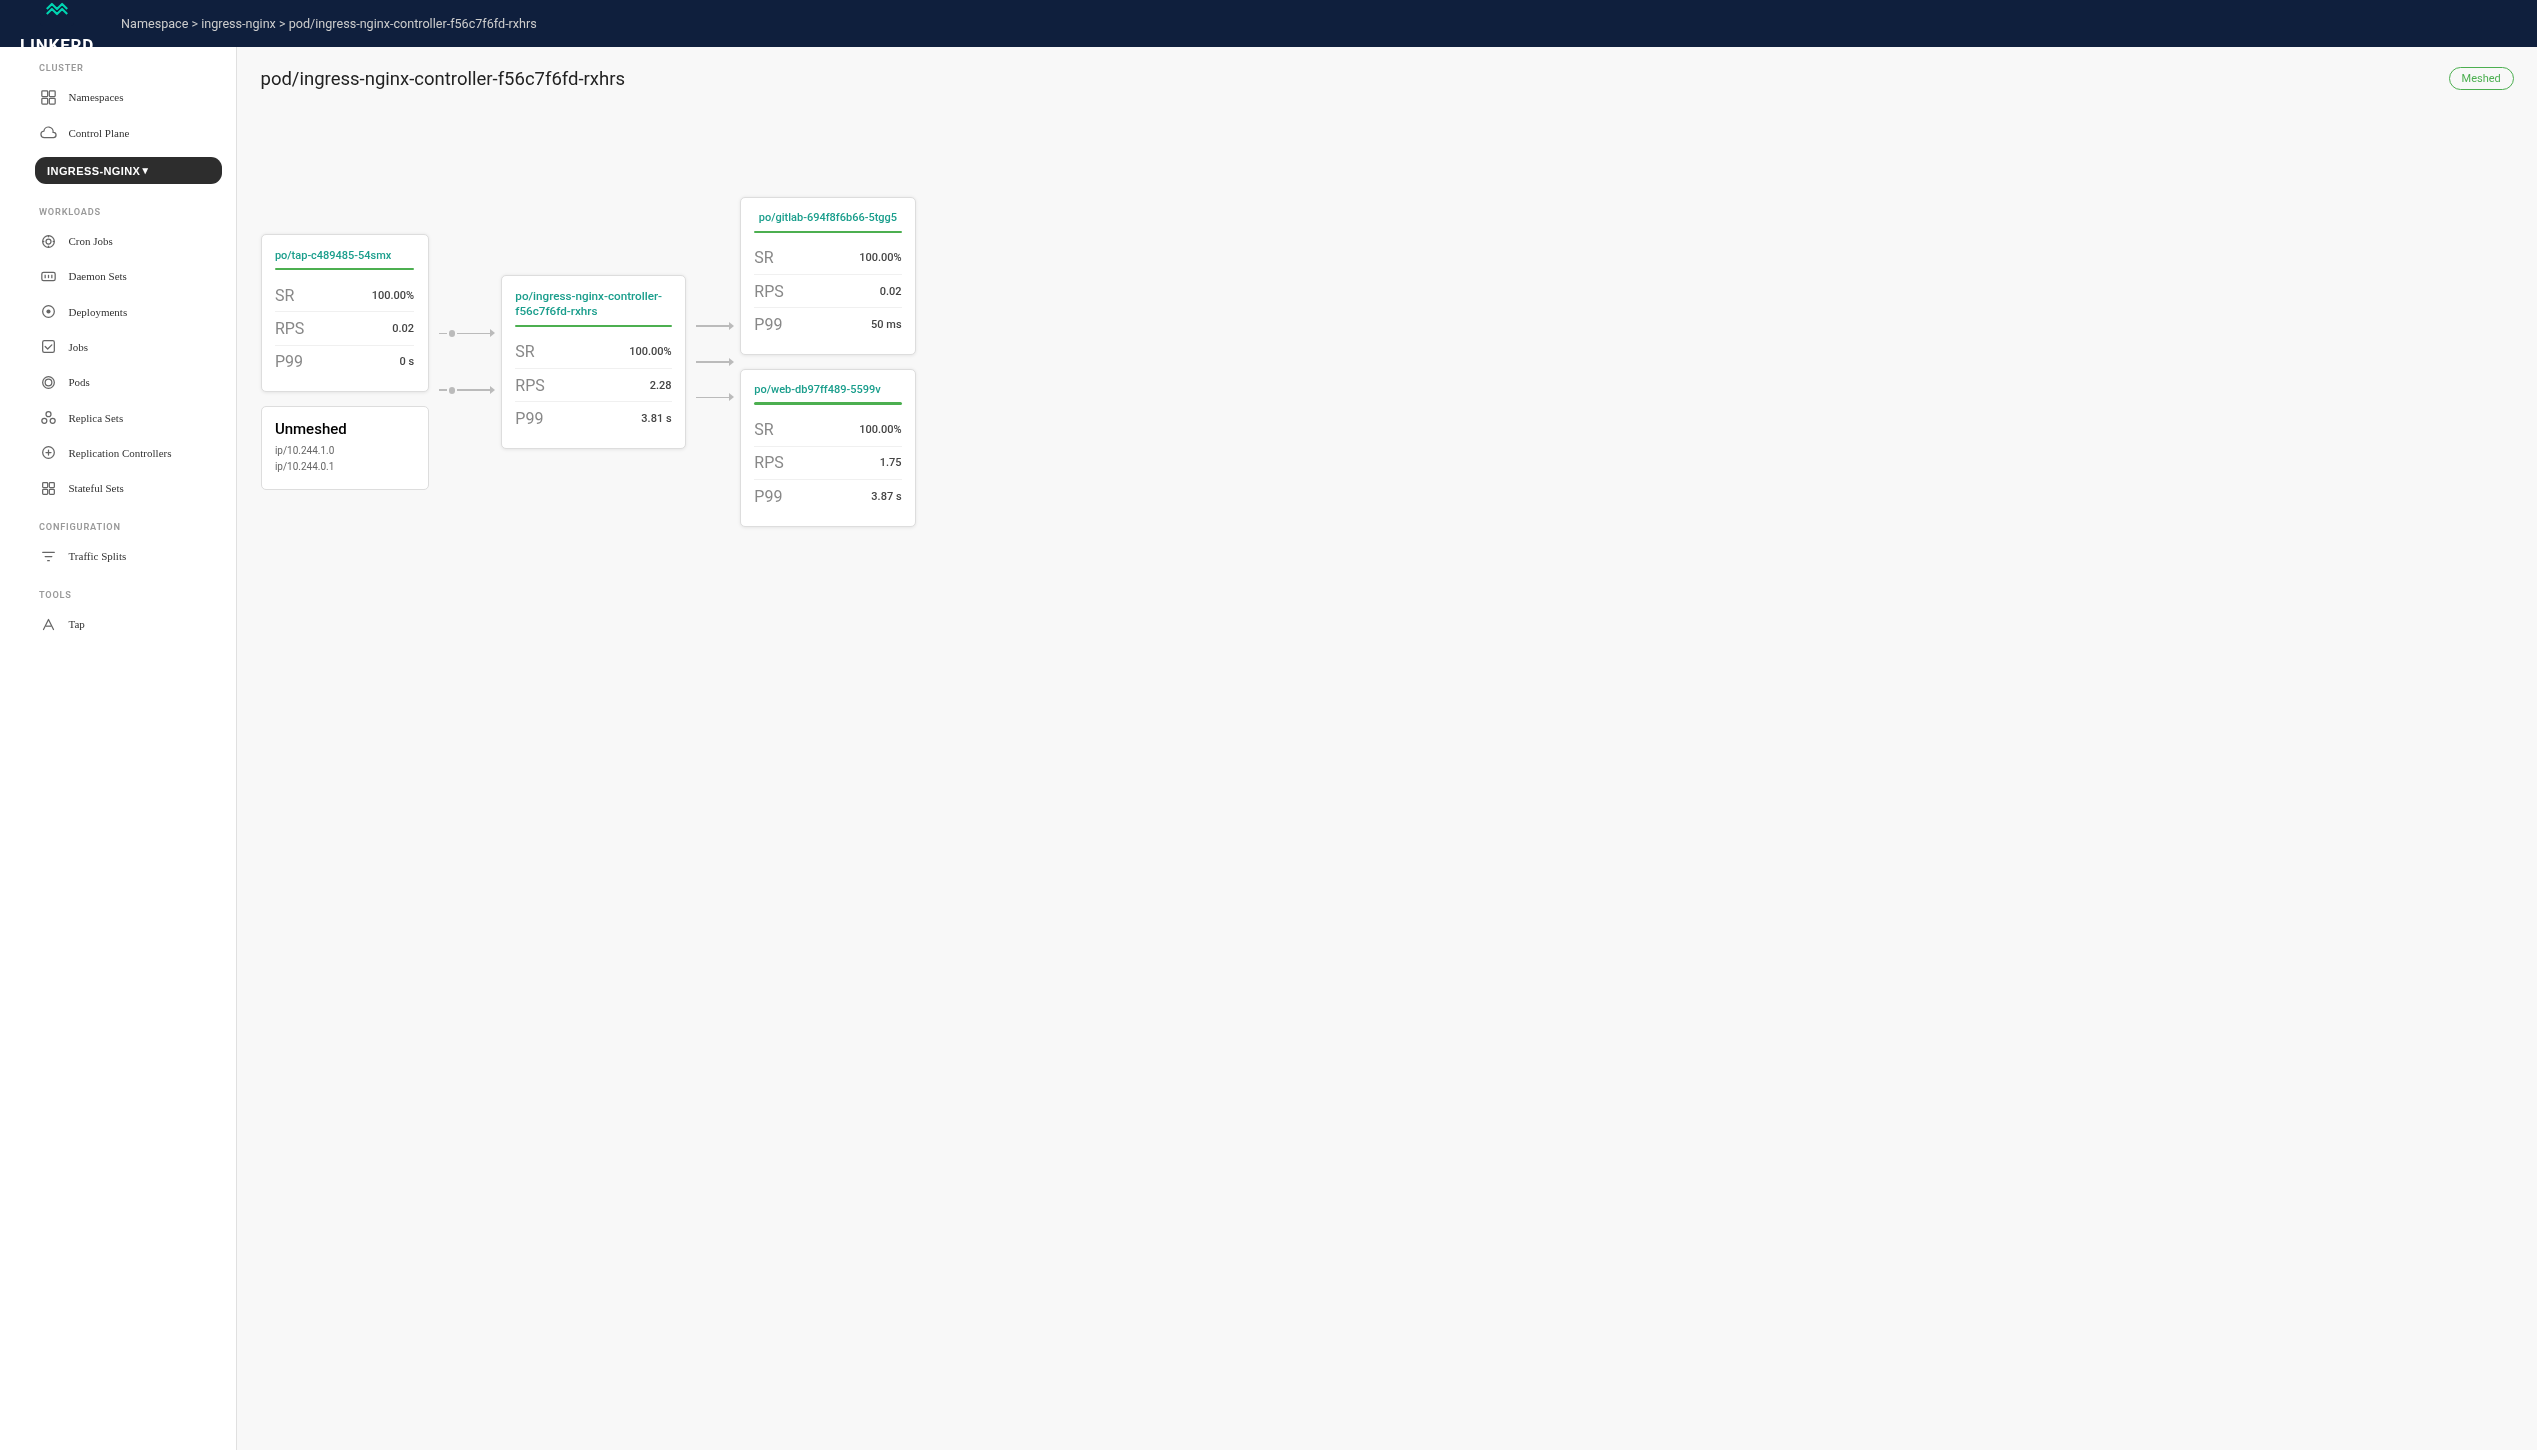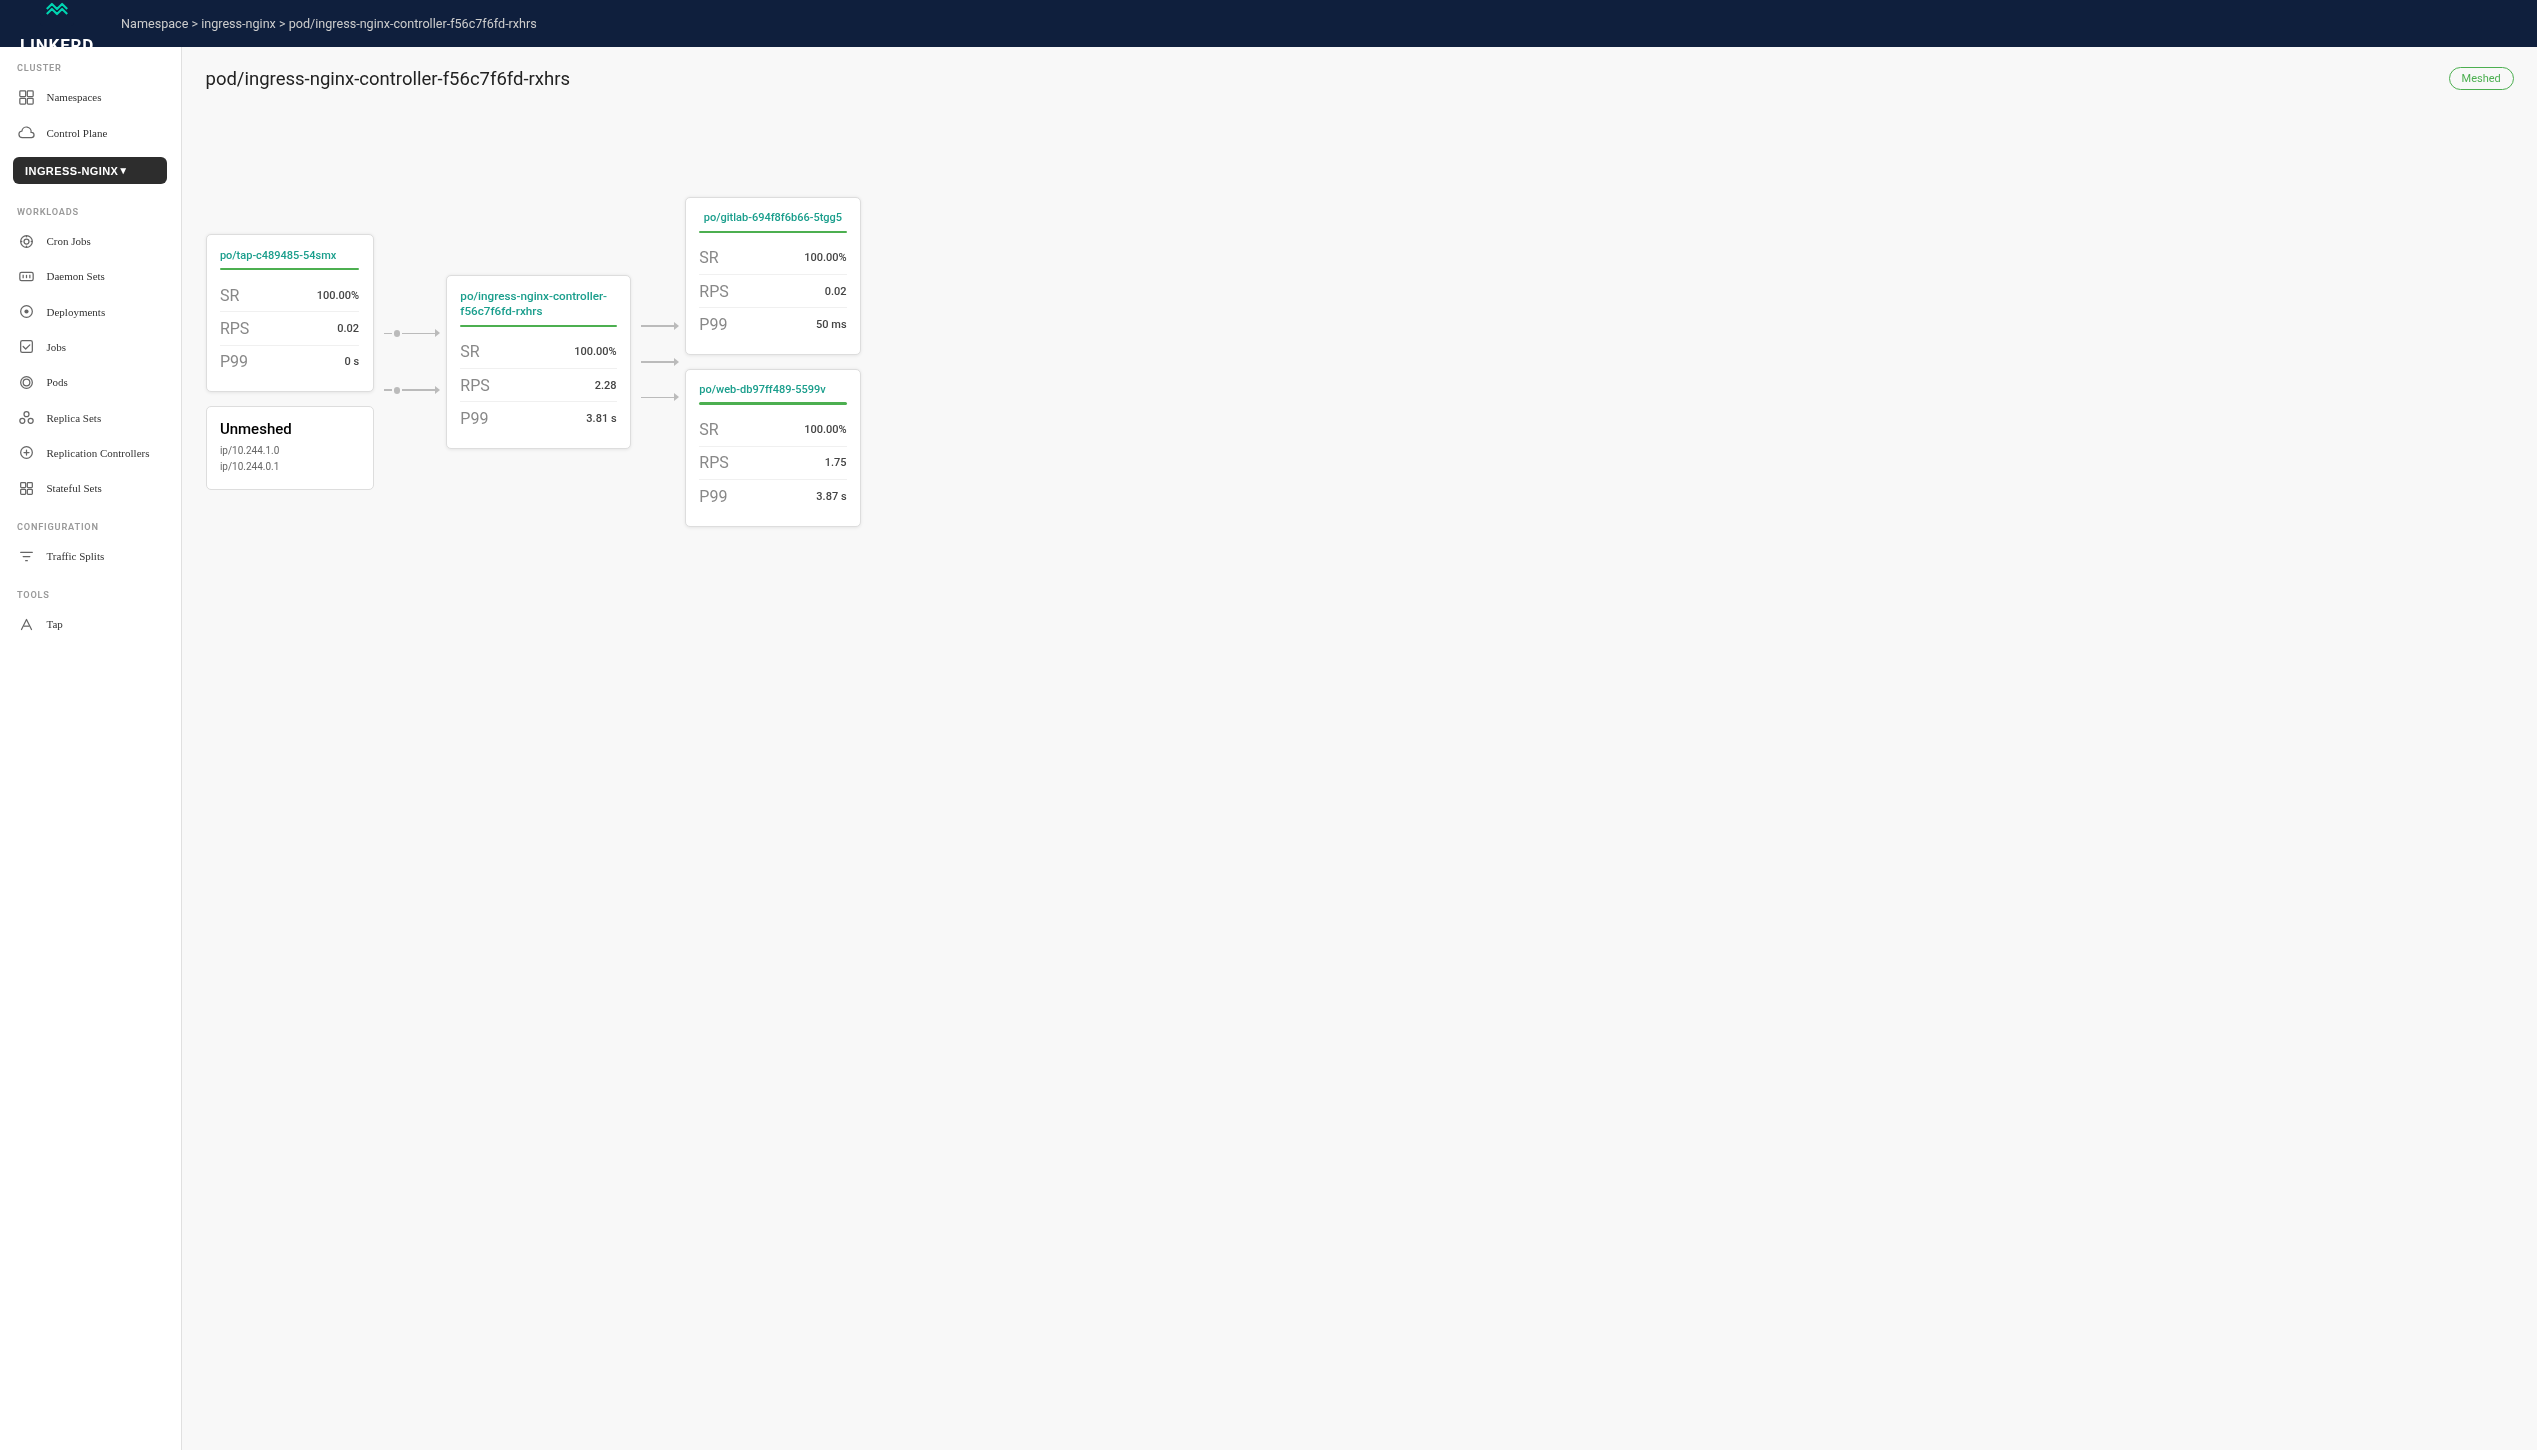--- a/index.html
+++ b/index.html
@@ -40,26 +40,27 @@
 
     
     .app-body {
       display: flex;
       flex: 1;
       overflow: hidden;
     }
 
     
     .sidebar {
-      width: 182px;
+      width: 237px;
       background: white;
       border-right: 0.8px solid #e0e0e0;
       overflow-y: auto;
       flex-shrink: 0;
       padding-bottom: 17px;
+      padding-left: 22px;
     }
     .sidebar-section-label {
       font-size: 9.2px;
       font-weight: 600;
       color: #999;
       letter-spacing: 0.8px;
       padding: 15px 17px 6.7px 17px;
     }
     .sidebar-item {
       display: flex;
@@ -80,21 +81,21 @@
       justify-content: center;
       color: #666;
       flex-shrink: 0;
     }
     .namespace-btn {
       margin: 6.7px 13.4px;
       background: #2d2d2d;
       color: white;
       border: none;
       padding: 7.6px 11.7px;
-      border-radius: 6px;
+      border-radius: 11px;
       font-size: 11px;
       font-weight: 600;
       display: flex;
       align-items: center;
       cursor: pointer;
       letter-spacing: 0.4px;
       width: calc(100% - 27px);
     }
     .namespace-btn .chevron { font-size: 10px; }
 

